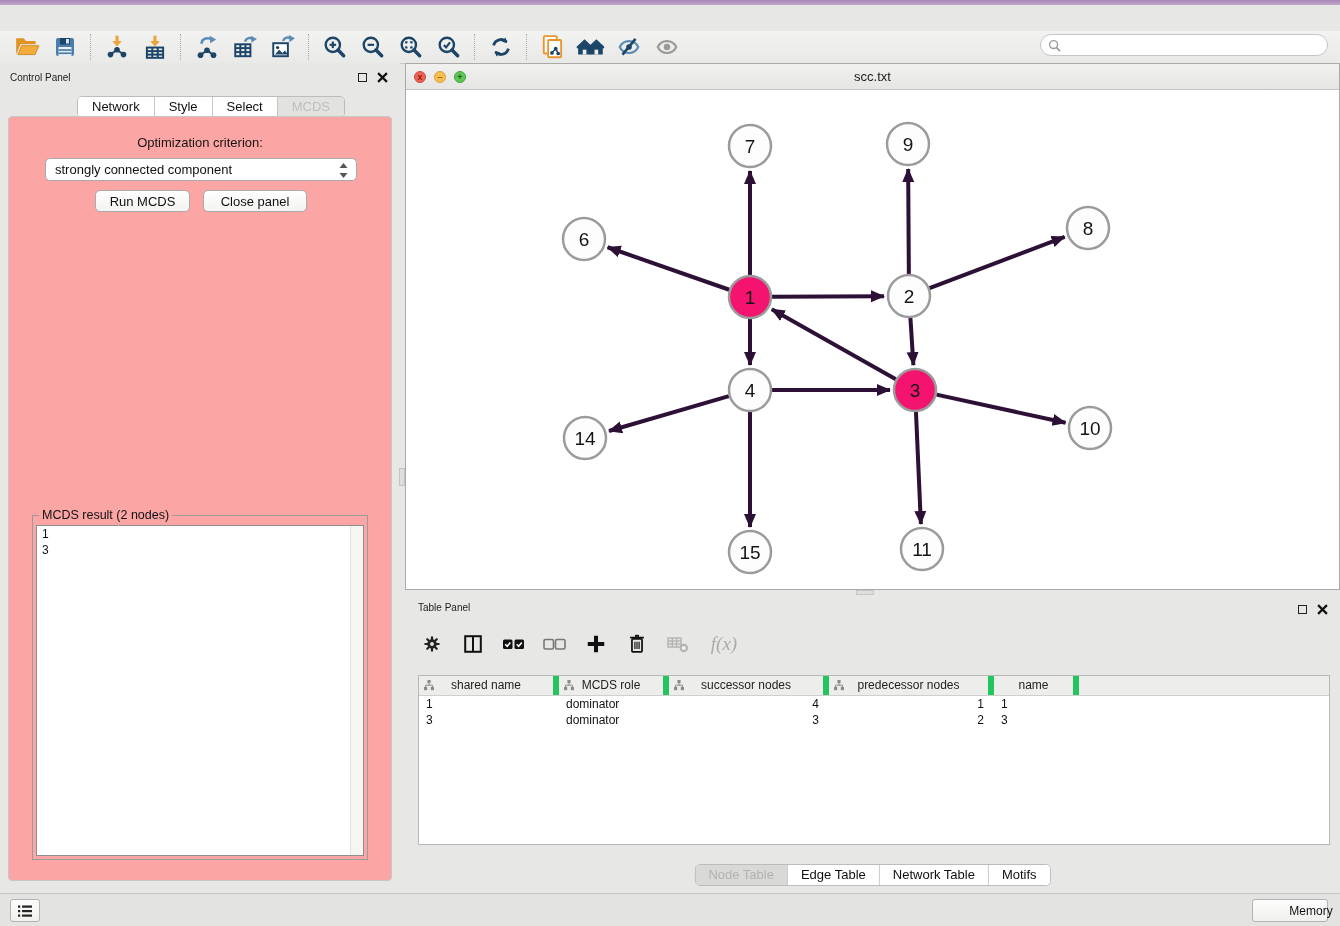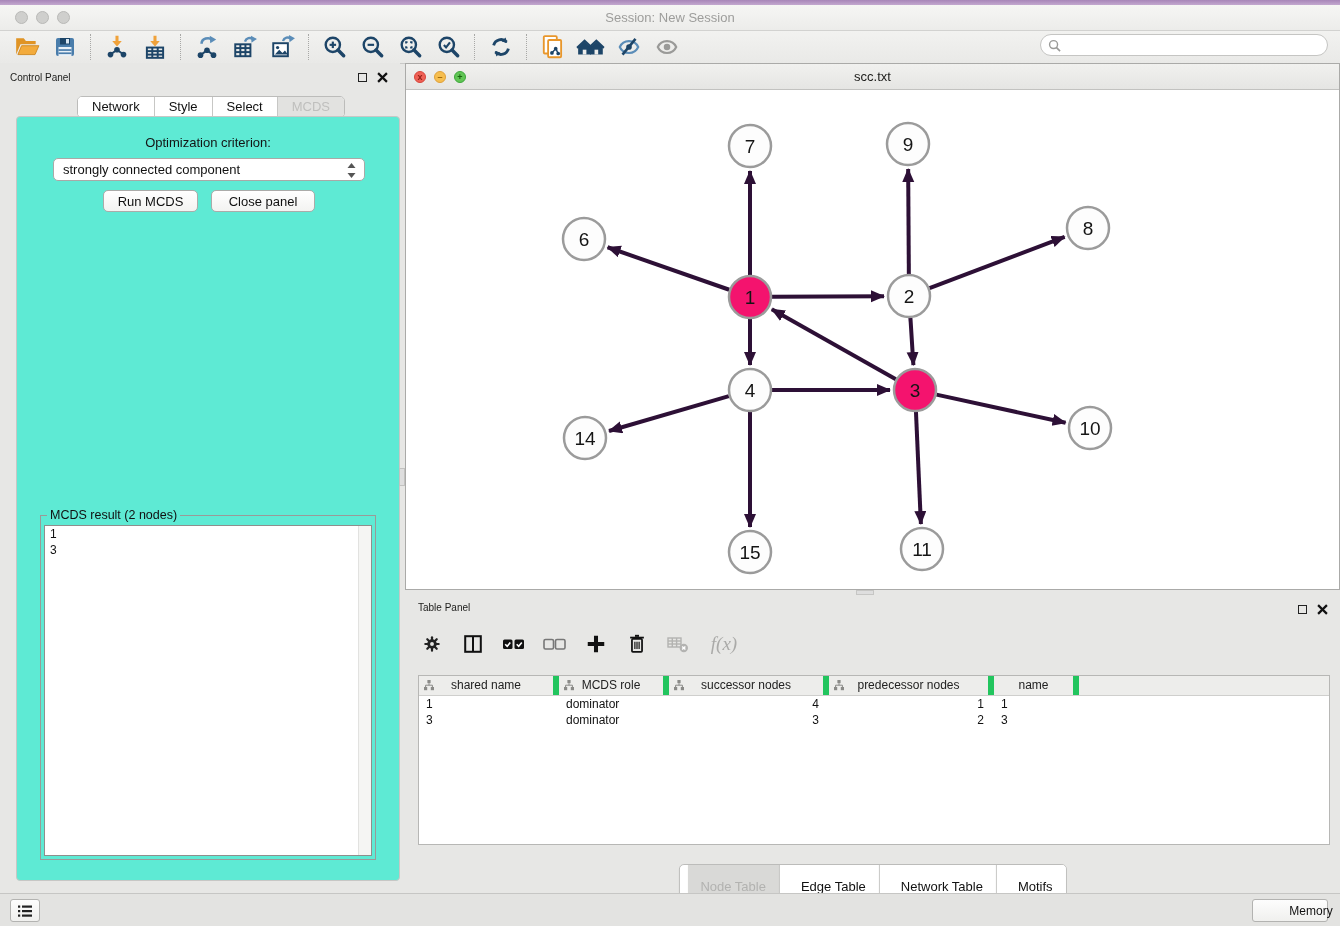--- a/index.html
+++ b/index.html
@@ -21,21 +21,21 @@
   
   .control-panel{position:absolute;left:0;top:63px;width:400px;height:827px;background:#e7e7e5;}
   .panel-title{font-size:10px;color:#1c1c1a;}
   .panel-head{position:absolute;left:10px;top:9px;}
   .win-icons{position:absolute;right:12px;top:9px;display:flex;gap:10px;align-items:center;}
   .float-ic{width:9px;height:9px;border:1.6px solid #222;box-sizing:border-box;}
   .ctab-row{position:absolute;left:77px;top:33px;display:flex;border:1px solid #bcbcba;border-radius:5px;overflow:hidden;background:#fff;}
   .ctab{height:20px;line-height:20px;font-size:13px;color:#111;padding:0 14px;background:#fff;border-right:1px solid #c7c7c5;}
   .ctab:last-child{border-right:none;}
   .ctab.selected{background:#e2e2e0;color:#bfbfbd;}
-  .cp-body{position:absolute;left:16px;top:53px;width:384px;height:765px;background:#5eead4;border:1px solid #c7c7c5;border-radius:4px;box-sizing:border-box;}
+  .cp-body{position:absolute;left:8px;top:53px;width:384px;height:765px;background:#fca5a5;border:1px solid #c7c7c5;border-radius:4px;box-sizing:border-box;}
   .opt-label{position:absolute;left:0;width:100%;top:18px;text-align:center;font-size:13px;color:#141414;}
   .select{position:absolute;left:36px;top:41px;width:312px;height:23px;background:#fff;border:1px solid #a9a9a7;border-radius:5px;font-size:13px;color:#111;display:flex;align-items:center;padding-left:9px;box-sizing:border-box;}
   .select .chev{position:absolute;right:7px;top:3px;}
   .btn{position:absolute;height:22px;background:linear-gradient(#ffffff,#f3f3f1);border:1px solid #ababa9;border-radius:5px;font-size:13px;color:#111;display:flex;align-items:center;justify-content:center;box-sizing:border-box;}
   .result-box{position:absolute;left:5px;right:5px;top:373px;bottom:2px;border:1px solid #9a9a98;margin:18px;padding:0;}
   .result-box legend{font-size:12.5px;color:#111;margin-left:6px;padding:0 3px;}
   .result-inner{position:absolute;left:3px;right:3px;top:3px;bottom:3px;background:#fff;border:1px solid #8e8e8c;overflow:hidden;}
   .result-line{font-size:12px;color:#111;line-height:16px;padding-left:5px;}
   .scroll-strip{position:absolute;right:0;top:0;bottom:0;width:12px;background:#f5f5f3;border-left:1px solid #e2e2e0;}
 
@@ -60,45 +60,37 @@
   .tp-ic{display:flex;align-items:center;justify-content:center;width:26px;height:26px;}
   .fx{font-family:"Liberation Serif",serif;font-style:italic;color:#aaaaa8;font-size:19px;}
   .ntable{position:absolute;left:13px;top:79px;width:912px;height:170px;background:#fff;border:1px solid #b7b7b5;box-sizing:border-box;overflow:hidden;}
   .thead{display:flex;height:19px;background:#ededeb;border-bottom:1px solid #cfcfcd;}
   .th{position:relative;height:19px;border-right:6px solid #22c55e;box-sizing:border-box;}
   .th .lbl{position:absolute;left:0;right:0;top:2px;text-align:center;font-size:12px;color:#222;}
   .th .tree{position:absolute;left:5px;top:4px;}
   .trow{display:flex;height:16px;}
   .td{font-size:12px;color:#111;height:16px;line-height:16px;box-sizing:border-box;padding:0 10px 0 7px;white-space:nowrap;overflow:hidden;}
   .btab-row{position:absolute;left:50%;transform:translateX(-50%);top:268px;display:flex;border:1px solid #bcbcba;border-radius:5px;overflow:hidden;background:#fff;}
-  .btab{height:20px;line-height:20px;font-size:13px;color:#111;padding:12px 13px;background:#fff;border-right:1px solid #c7c7c5;margin-left:8px;}
+  .btab{height:20px;line-height:20px;font-size:13px;color:#111;padding:0 13px;background:#fff;border-right:1px solid #c7c7c5;}
   .btab:last-child{border-right:none;}
   .btab.selected{background:#d9d9d7;color:#b2b2b0;}
 
   
   .statusbar{position:absolute;left:0;top:893px;width:100%;height:33px;background:#e3e3e1;border-top:1px solid #c6c6c4;box-sizing:border-box;}
   .sb-btn{position:absolute;top:5px;height:23px;background:linear-gradient(#fdfdfd,#f0f0ee);border:1px solid #b3b3b1;border-radius:3px;display:flex;align-items:center;justify-content:center;box-sizing:border-box;}
   .mem-dot{width:11px;height:11px;border-radius:50%;background:#1f8c3b;margin-right:6px;}
   .mem-label{font-size:12px;color:#111;}
 </style>
 </head>
 <body>
 
 <div class="app">
 
   <div class="accent"></div>
 
-  <div class="titlebar">
-    <div class="tl-group">
-      <div class="tl"></div>
-      <div class="tl"></div>
-      <div class="tl"></div>
-    </div>
-    <div class="win-title">Session: New Session</div>
-  </div>
 
   <div class="toolbar">
     <div style="width:8px"></div>
     <div class="tbtn">
       <svg width="26" height="24" viewBox="0 0 24 22">
           <path d="M2 3h7l2 2.5h9v3H6L2 18z" fill="#e09425"></path>
           <path d="M3.6 18l3.4-8.2h16L19.4 18z" fill="#f3ab3c" stroke="#cc841b" stroke-width="0.8"></path>
         </svg>
     </div>
     <div class="tbtn">

